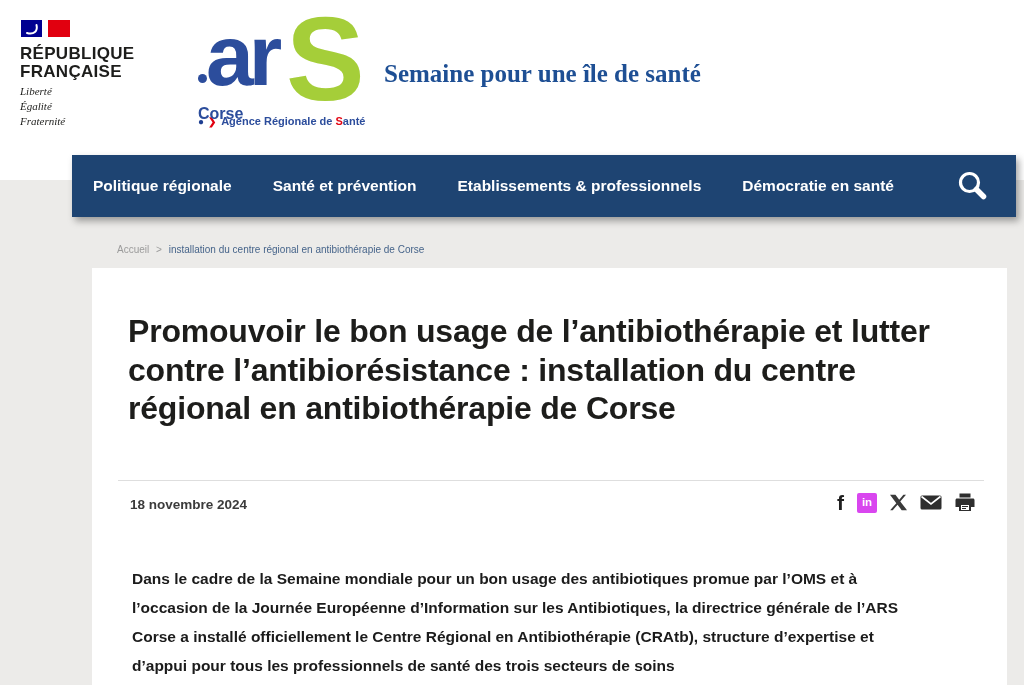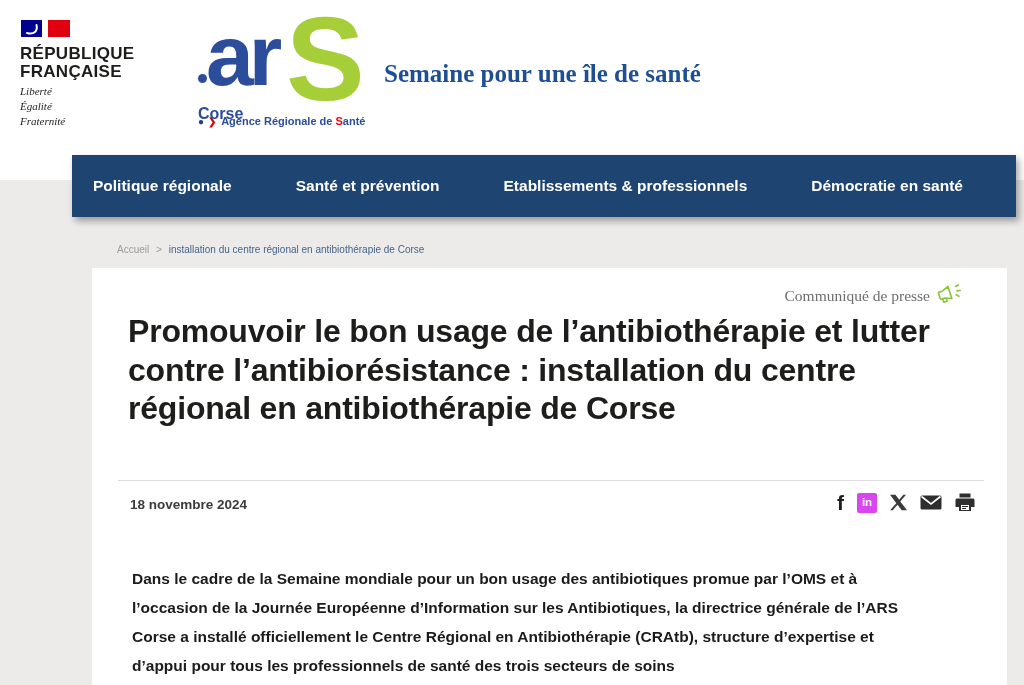--- a/index.html
+++ b/index.html
@@ -31,21 +31,21 @@
   .ars-sub .dot{color:#1d3e91;font-size:10px;margin-right:1px;}
   .ars-sub .chev{color:#e1000f;font-size:10px;margin-right:2px;}
   .ars-sub .red{color:#e30613;}
   .ars-region{position:absolute;left:0;top:87px;font-size:16px;font-weight:700;color:#2c4d9c;}
 
   .tagline{position:absolute;left:384px;top:60px;font-family:"Liberation Serif",serif;
     font-weight:700;font-size:25px;color:#1e4f94;}
 
   
   .main-nav{position:absolute;left:72px;top:155px;width:944px;height:62px;background:#1e4472;
-    display:flex;align-items:center;gap:64px;padding:0;box-sizing:border-box;
+    display:flex;align-items:center;gap:41px;padding:0;box-sizing:border-box;
     box-shadow:3px 4px 7px rgba(0,0,0,.35);}
   .nav-item{color:#ffffff;font-size:15.5px;font-weight:700;cursor:pointer;white-space:nowrap;}
   .nav-item:first-child{margin-left:21px;}
   .nav-search{margin-left:auto;margin-right:26px;background:none;border:none;padding:0;cursor:pointer;line-height:0;}
 
   
   .breadcrumb{position:absolute;left:117px;top:244px;font-size:10px;}
   .crumb-home{color:#9b9b9b;cursor:pointer;}
   .crumb-sep{color:#9b9b9b;margin:0 4px;}
   .crumb-current{color:#46648a;}
@@ -127,34 +127,20 @@
   </nav>
 
   <div class="breadcrumb">
     <span class="crumb-home">Accueil</span>
     <span class="crumb-sep">&gt;</span>
     <span class="crumb-current">installation du centre régional en antibiothérapie de Corse</span>
   </div>
 
   <main class="card">
 
-    <div class="badge-row">
-      <span class="badge-label">Communiqué de presse</span>
-      <svg width="27" height="23" viewBox="0 0 27 23">
-        <g fill="none" stroke="#8cc63f" stroke-width="1.7" stroke-linecap="round" stroke-linejoin="round" transform="rotate(-18 12 11)">
-          <path d="M15.5 3.2v12.6l-6.4-2.6H5.4c-.6 0-1-.4-1-1V6.8c0-.6.4-1 1-1h3.7z"></path>
-          <path d="M6.8 13.6v3.4h3.3v-2.7"></path>
-        </g>
-        <g stroke="#8cc63f" stroke-width="1.7" stroke-linecap="round" fill="none">
-          <path d="M20.6 2.4l2.7-1.5"></path>
-          <path d="M21.8 6.8l3.4-.3"></path>
-          <path d="M21 10.8l2.9 1.5"></path>
-        </g>
-      </svg>
-    </div>
 
     <h1 class="article-title">Promouvoir le bon usage de l’antibiothérapie et lutter contre l’antibiorésistance : installation du centre régional en antibiothérapie de Corse</h1>
 
     <hr class="divider">
 
     <span class="article-date">18 novembre 2024</span>
 
     <div class="share">
       <button class="share-btn">
         <span class="fb-glyph">f</span>

